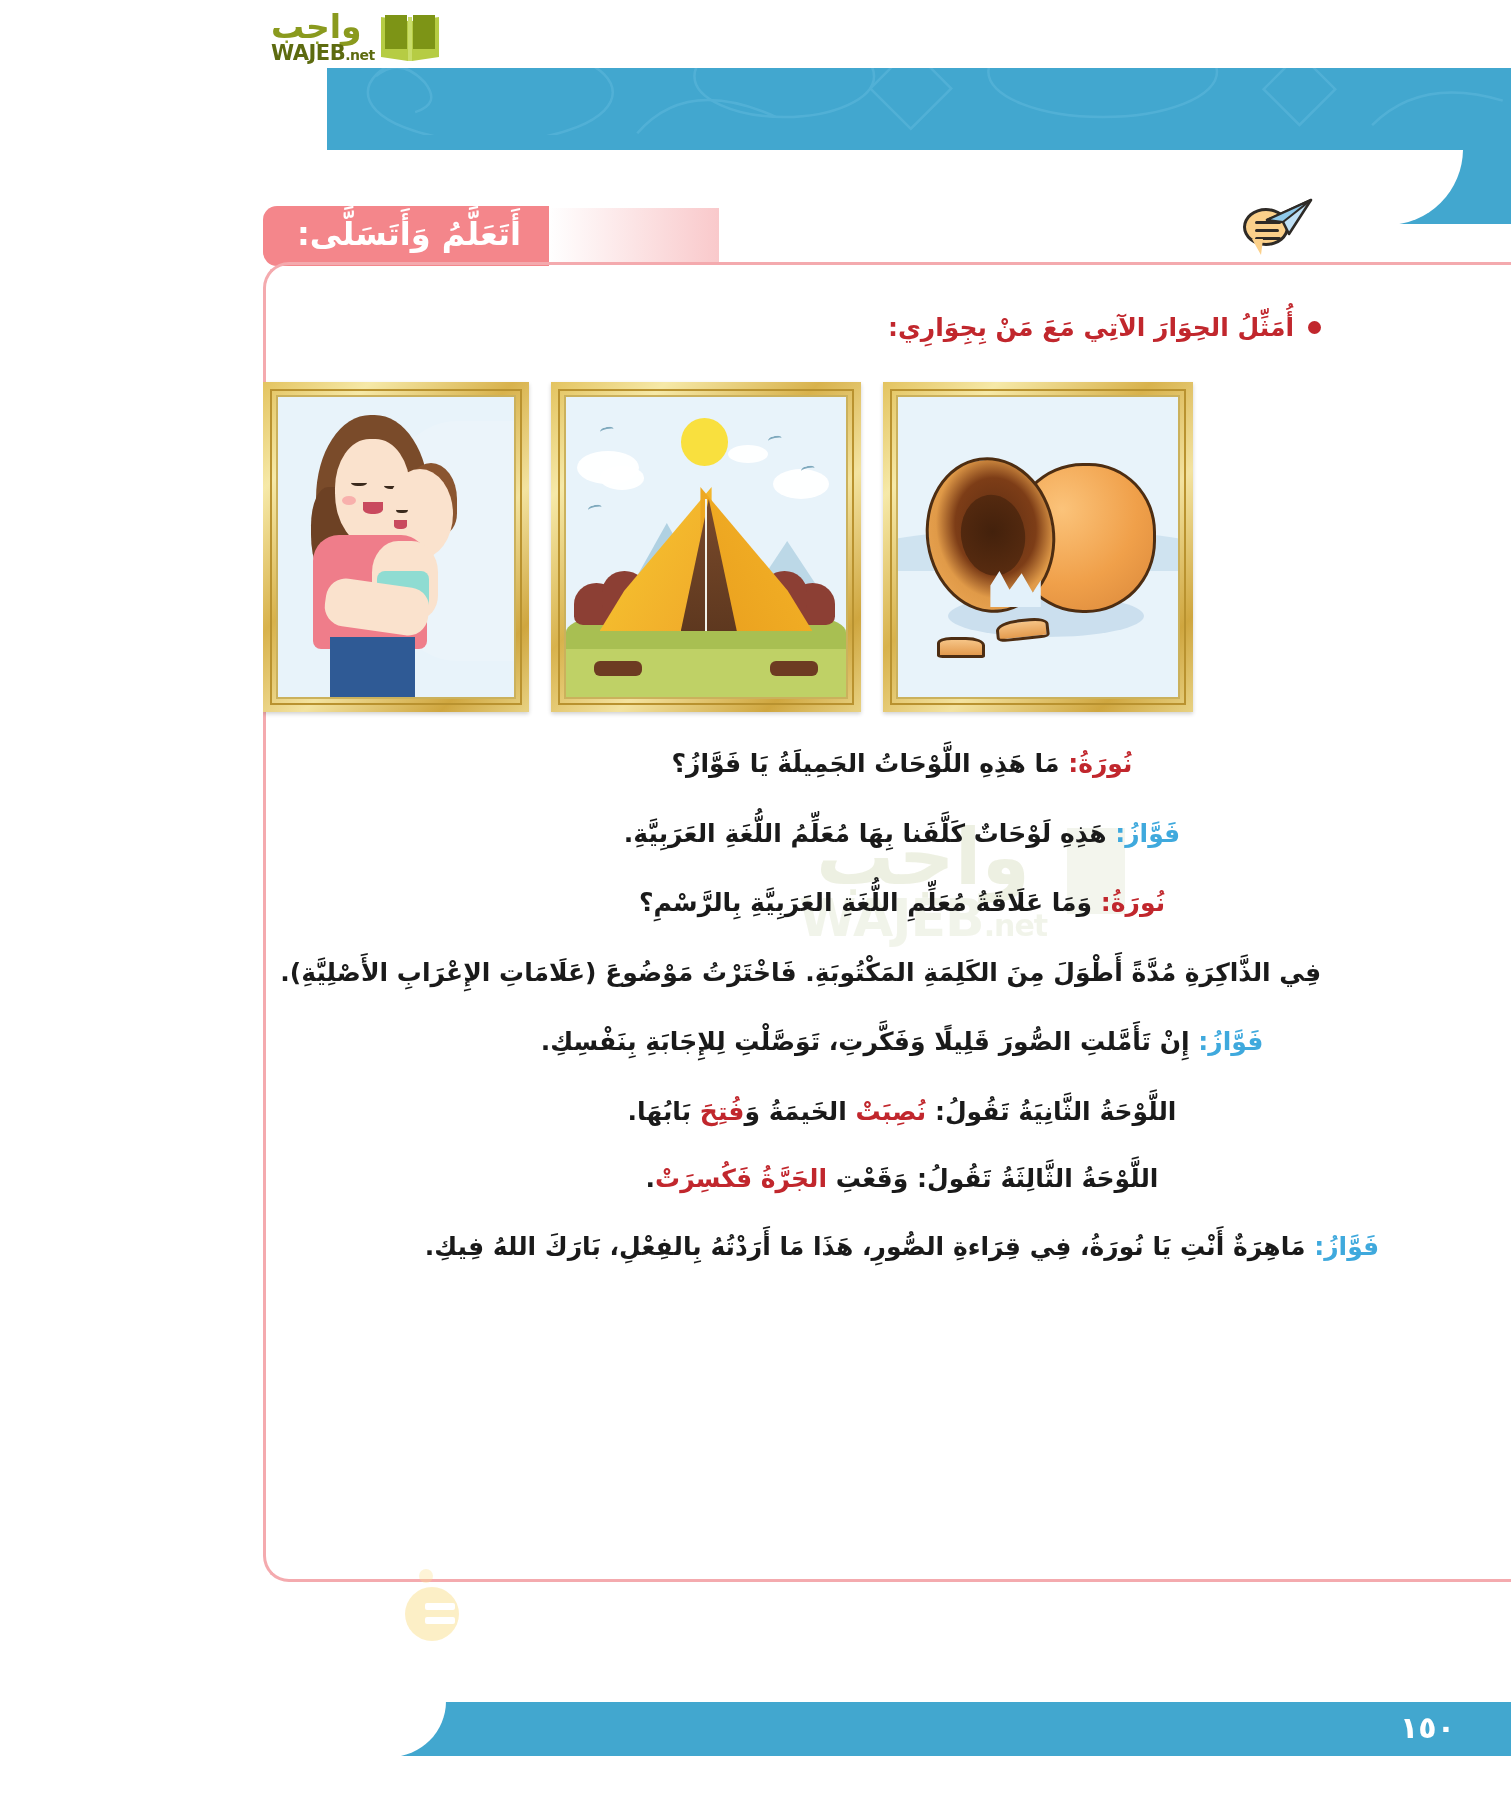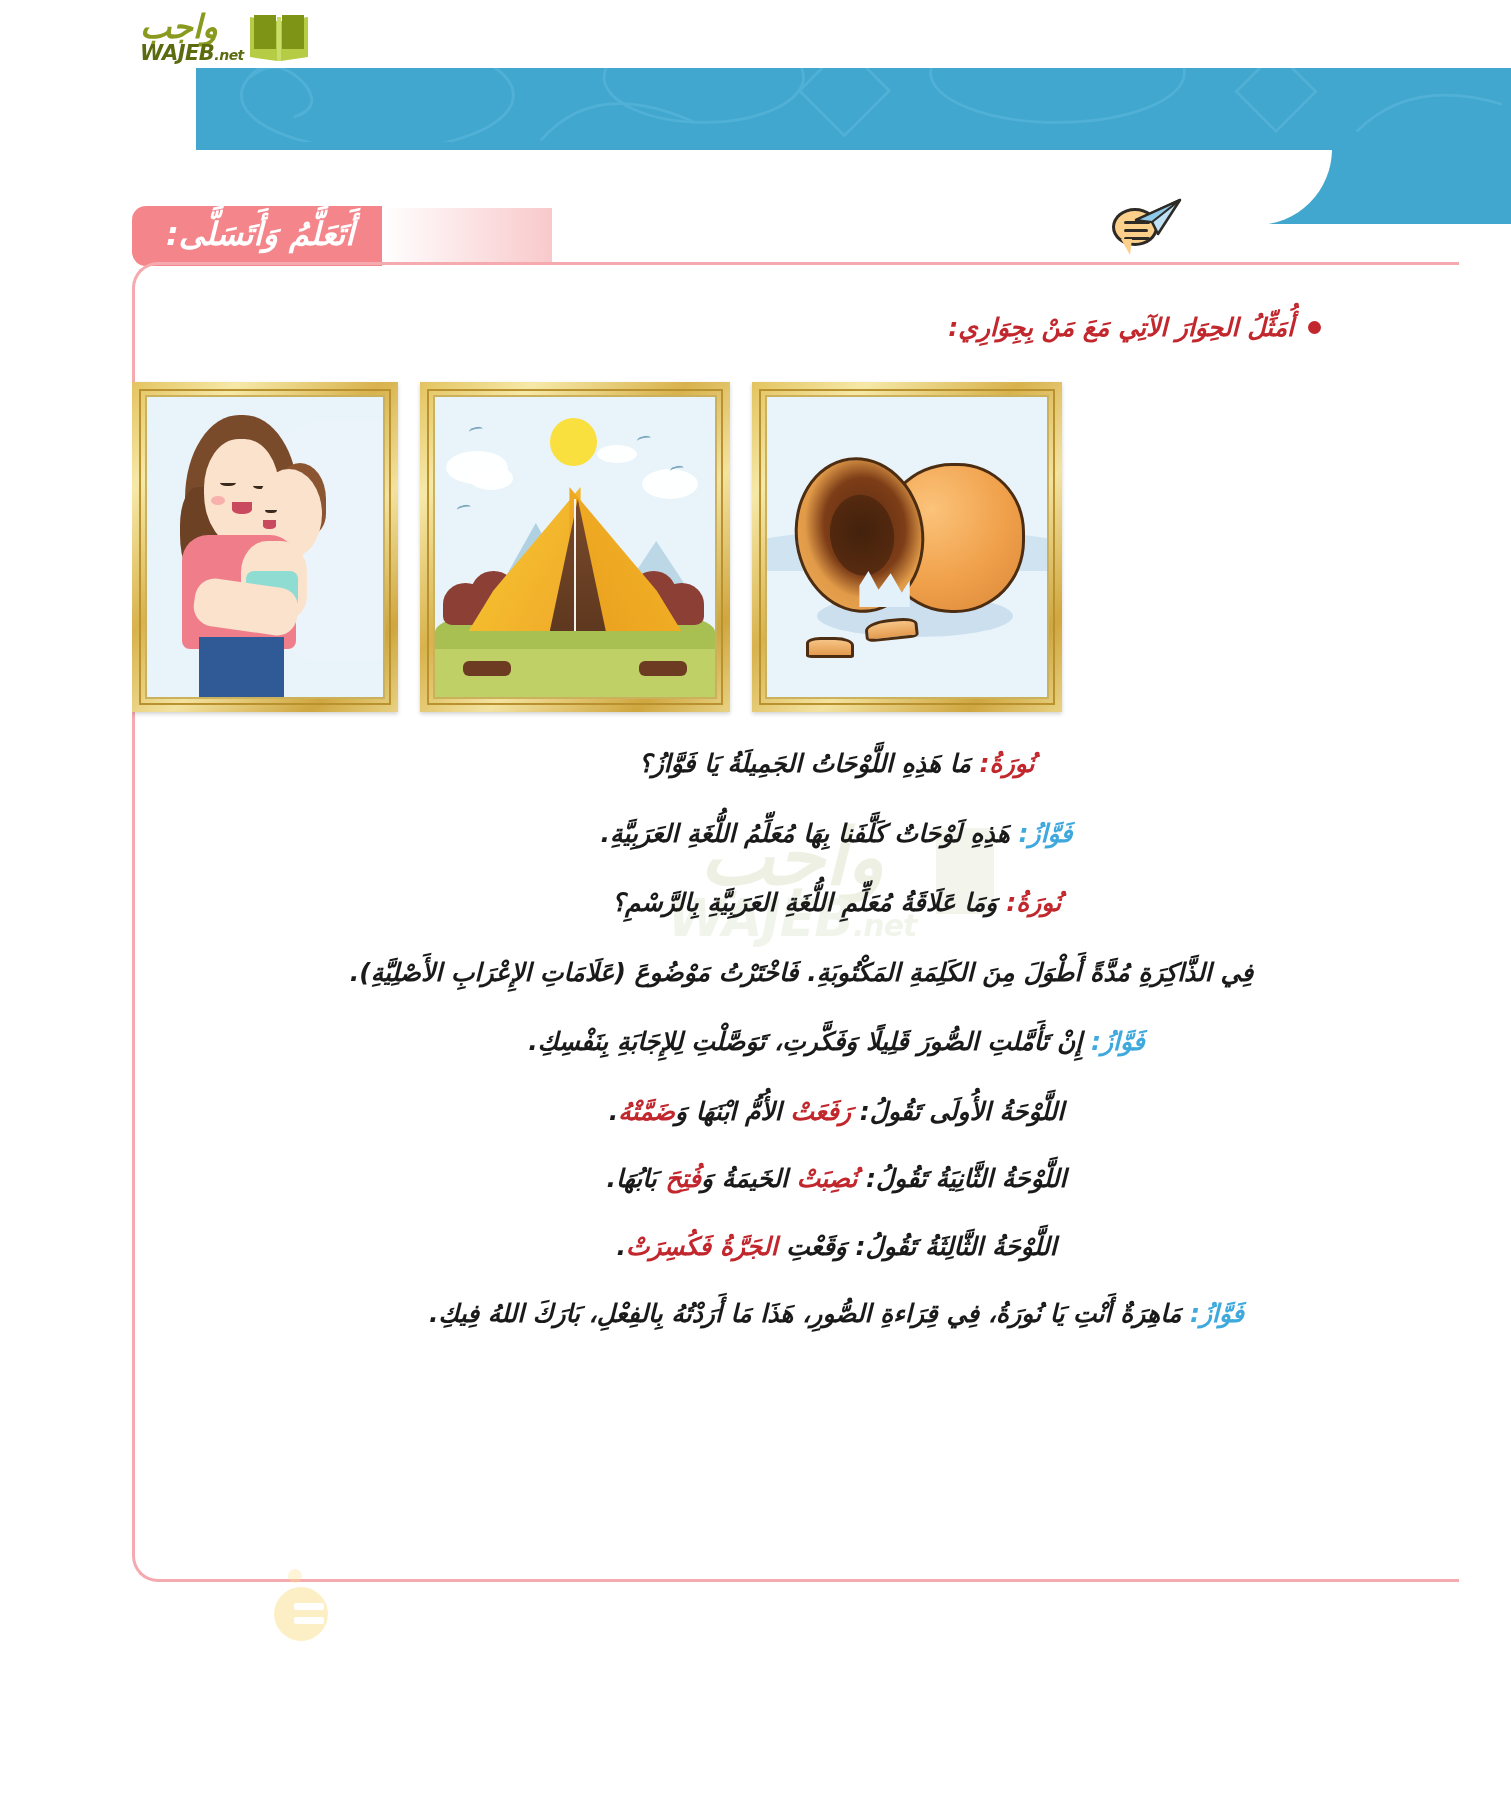--- a/index.html
+++ b/index.html
@@ -8,25 +8,24 @@
   html, body {
     width: 1511px;
     height: 1800px;
     background: #ffffff;
     font-family: "DejaVu Sans", "Liberation Sans", sans-serif;
     overflow: hidden;
   }
 
   .page {
     position: relative;
-    width: 1379px;
+    width: 1248px;
     height: 1800px;
     background: #ffffff;
     overflow: hidden;
-    font-style: italic;
   }
 
   
   .wm-logo {
     position: absolute;
     top: 6px;
     right: auto;
     left: 8px;
     width: 200px;
     height: 62px;
@@ -729,23 +728,20 @@
     <div class="dline indent-1">
       <span>فِي الذَّاكِرَةِ مُدَّةً أَطْوَلَ مِنَ الكَلِمَةِ المَكْتُوبَةِ. فَاخْتَرْتُ مَوْضُوعَ (عَلَامَاتِ الإِعْرَابِ الأَصْلِيَّةِ).</span>
     </div>
 
 
     <div class="dline">
       <span class="spk-f">فَوَّازُ:</span><span> إِنْ تَأَمَّلتِ الصُّورَ قَلِيلًا وَفَكَّرتِ، تَوَصَّلْتِ لِلإِجَابَةِ بِنَفْسِكِ.</span>
     </div>
 
 
-    <div class="dline board-line">
-      <span>اللَّوْحَةُ الأُولَى تَقُولُ: </span><span class="hl">رَفَعَتْ</span><span> الأُمُّ ابْنَهَا وَ</span><span class="hl">ضَمَّتْهُ</span><span>.</span>
-    </div>
 
     <div class="dline board-line">
       <span>اللَّوْحَةُ الثَّانِيَةُ تَقُولُ: </span><span class="hl">نُصِبَتْ</span><span> الخَيمَةُ وَ</span><span class="hl">فُتِحَ</span><span> بَابُهَا.</span>
     </div>
 
     <div class="dline board-line">
       <span>اللَّوْحَةُ الثَّالِثَةُ تَقُولُ: وَقَعْتِ </span><span class="hl">الجَرَّةُ فَكُسِرَتْ</span><span>.</span>
     </div>
 
     <div class="dline">
@@ -754,15 +750,18 @@
 
   </div>
 
   <div class="footer-icon">
     <div class="fi-dot"></div>
     <div class="fi-circle"></div>
     <div class="fi-bar" style="left:26px;top:38px;width:30px;height:7px;"></div>
     <div class="fi-bar" style="left:26px;top:52px;width:30px;height:7px;"></div>
   </div>
 
+  <div class="footer-bar">
+    <span class="page-num">١٥٠</span>
+  </div>
   <div class="bottom-strip"></div>
 
 </div>
 
 </body></html>

